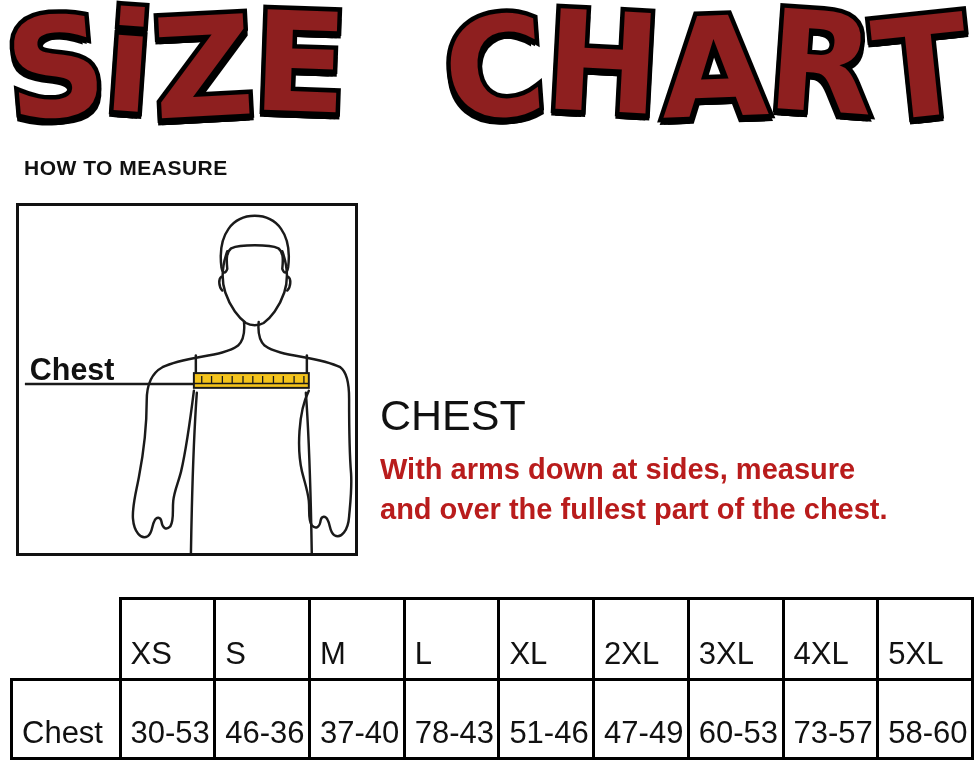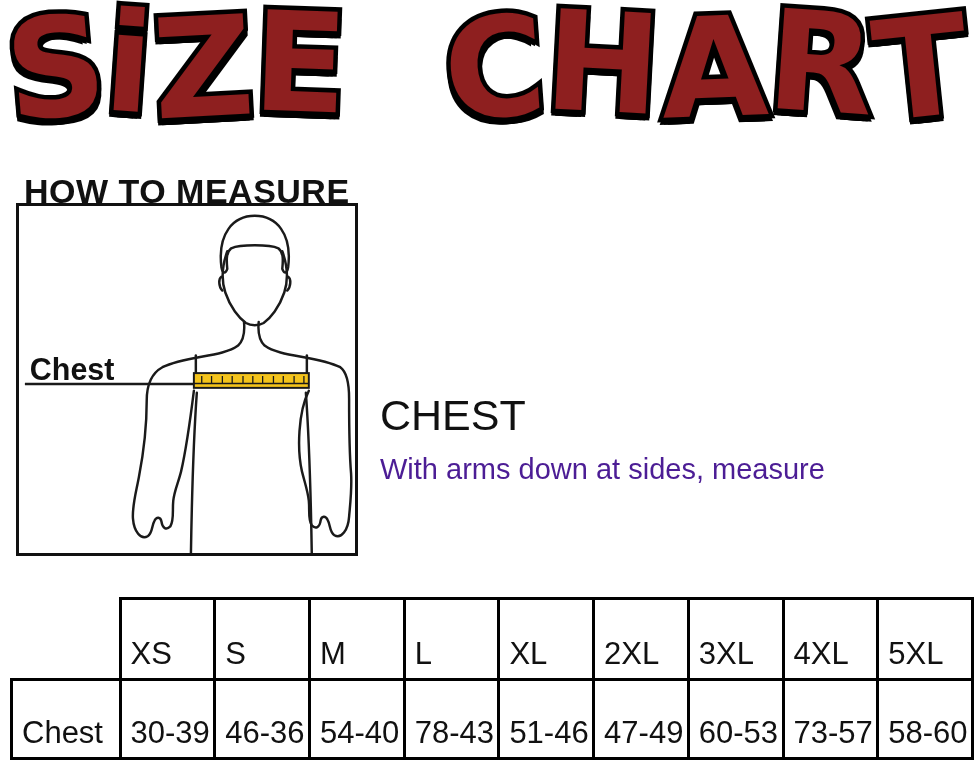--- a/index.html
+++ b/index.html
@@ -6,32 +6,32 @@
   .page{position:relative;width:978px;height:760px;background:#fff;overflow:hidden;
         font-family:"Liberation Sans",sans-serif;color:#111;}
 
   
   .title{position:absolute;left:6px;right:10px;top:-14px;display:flex;justify-content:space-between;
          font-family:"DejaVu Sans",sans-serif;font-weight:bold;font-size:138px;line-height:162px;
          white-space:nowrap;-webkit-text-stroke:9px #000;paint-order:stroke fill;color:var(--title-fill,#8e1f1f);}
   .title .tl{display:inline-block;text-shadow:0 7px 0 #000,-4px 7px 0 #000,4px 7px 0 #000;}
 
   
-  .howto{position:absolute;left:24px;top:172px;font-size:34px;font-weight:bold;letter-spacing:.5px;}
+  .howto{position:absolute;left:24px;top:156px;font-size:21px;font-weight:bold;letter-spacing:.5px;}
 
   
   .diagram{position:absolute;left:16px;top:203px;width:342px;height:353px;
            border:3px solid #111;box-sizing:border-box;background:#fff;}
   .diagram svg{display:block;width:100%;height:100%;}
 
   
   .chest-info{position:absolute;left:380px;top:392px;}
   .chest-info h2{margin:0;font-size:43px;font-weight:normal;line-height:46px;letter-spacing:0;}
   .chest-info .lines{margin-top:11px;}
-  .chest-info .line{margin:0;font-size:29px;line-height:40px;color:#4c1d95;}
+  .chest-info .line{margin:0;font-size:29px;line-height:40px;color:#b91c1c;font-weight:bold;}
 
   
   .size-table{position:absolute;left:10px;top:597px;width:964px;border-collapse:collapse;
               table-layout:fixed;font-size:31px;background:#fff;}
   .size-table th,.size-table td{border:3px solid #000;vertical-align:bottom;text-align:left;
               padding:0 0 6px 9px;font-weight:normal;overflow:hidden;}
   .size-table thead tr{height:81px;}
   .size-table tbody tr{height:79px;}
   .size-table th.blank{border:none;width:98px;}
 </style>
@@ -75,20 +75,21 @@
 
       <line x1="6" y1="181" x2="178" y2="181" stroke="#1a1a1a" stroke-width="2.5"></line>
       <text x="11" y="177" font-family="Liberation Sans, sans-serif" font-size="31" font-weight="bold" fill="#111">Chest</text>
     </svg>
   </div>
 
   <section class="chest-info">
     <h2>CHEST</h2>
     <div class="lines">
       <p class="line">With arms down at sides, measure</p>
+      <p class="line">and over the fullest part of the chest.</p>
     </div>
   </section>
 
   <table class="size-table">
     <thead>
       <tr id="size-header-row">
         <th class="blank"></th>
       <th>XS</th>
           <th>S</th>
           <th>M</th>
@@ -96,23 +97,23 @@
           <th>XL</th>
           <th>2XL</th>
           <th>3XL</th>
           <th>4XL</th>
           <th>5XL</th>
         </tr>
     </thead>
     <tbody>
       <tr id="size-value-row">
         <td>Chest</td>
-      <td>30-39</td>
+      <td>30-53</td>
           <td>46-36</td>
-          <td>54-40</td>
+          <td>37-40</td>
           <td>78-43</td>
           <td>51-46</td>
           <td>47-49</td>
           <td>60-53</td>
           <td>73-57</td>
           <td>58-60</td>
         </tr>
     </tbody>
   </table>
 

